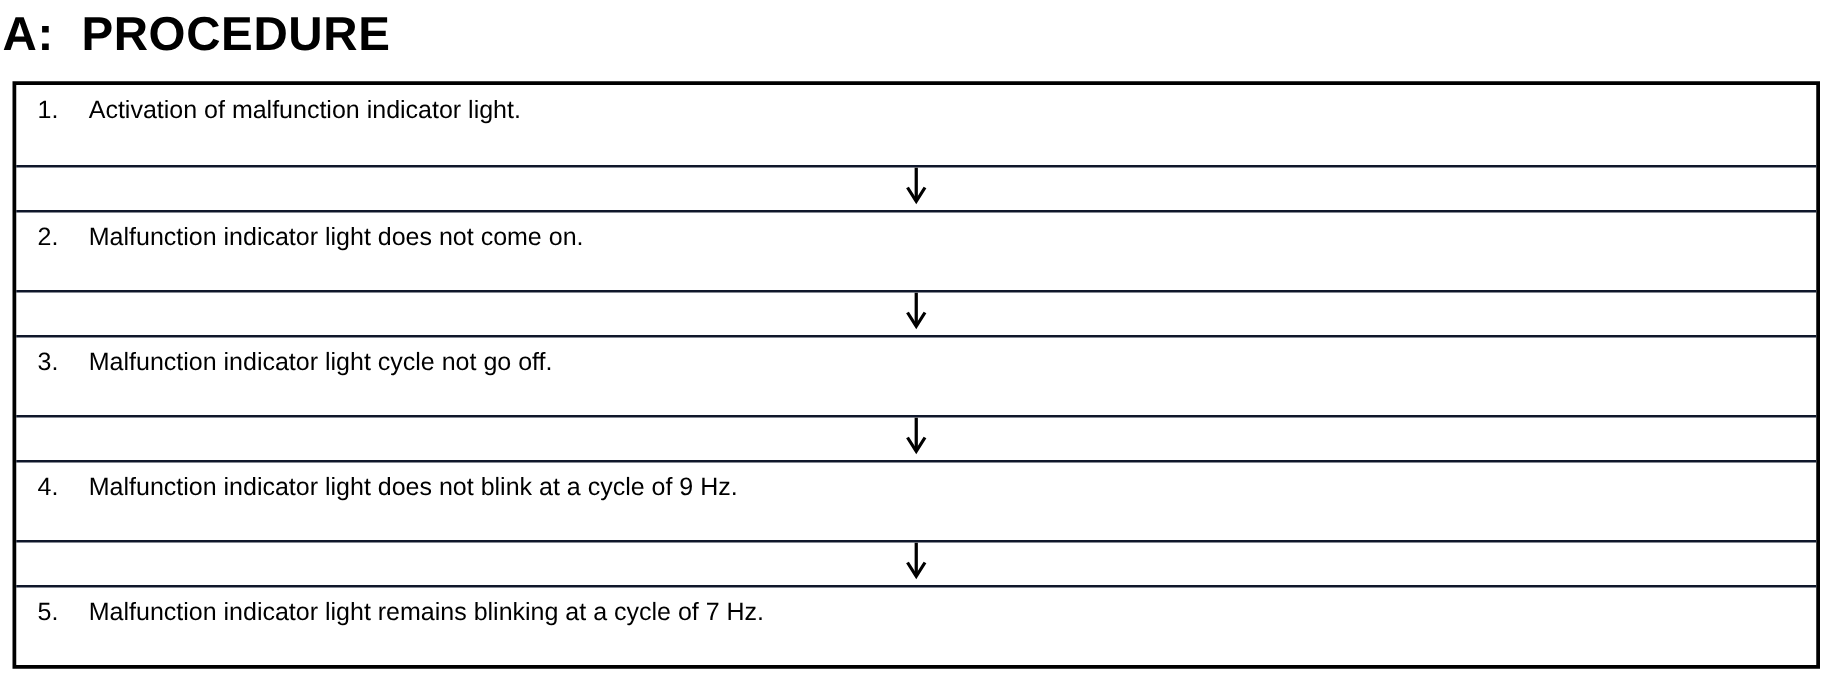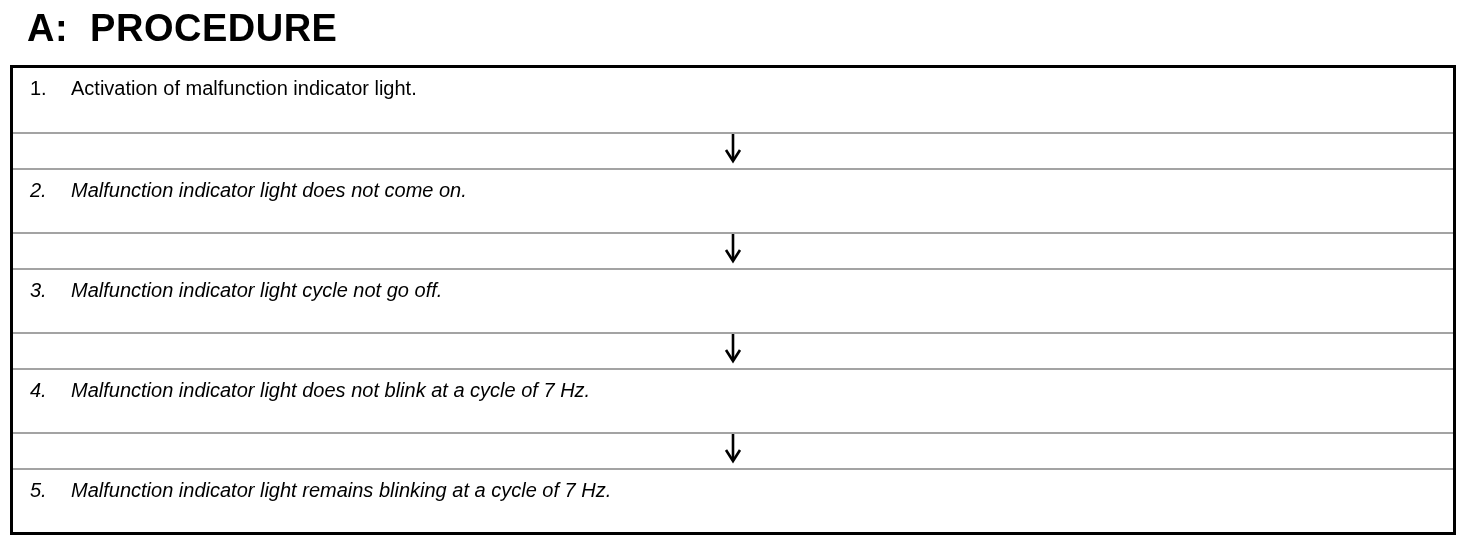--- a/index.html
+++ b/index.html
@@ -10,21 +10,21 @@
   body {
     width: 1472px;
     height: 560px;
     position: relative;
     font-family: "Liberation Sans", sans-serif;
     color: #000000;
     overflow: hidden;
   }
   .page-title {
     position: absolute;
-    left: 27px;
+    left: 2px;
     top: 0px;
     font-size: 38px;
     font-weight: bold;
     letter-spacing: 0.5px;
     line-height: 56px;
     white-space: nowrap;
   }
   .page-title .title-prefix {
     margin-right: 22px;
   }
@@ -47,22 +47,21 @@
     overflow: hidden;
   }
   .connector-row {
     height: 36px;
     box-sizing: border-box;
     display: flex;
     justify-content: center;
     align-items: flex-start;
   }
   .rule-top {
-    border-top: 2px solid #a3a3a3;
-    font-style: italic;
+    border-top: 2px solid #0f172a;
   }
   .step-number {
     display: inline-block;
     width: 41px;
   }
   .down-arrow {
     display: block;
   }
   .down-arrow line,
   .down-arrow polyline {
@@ -107,21 +106,21 @@
   </div>
 
   <div class="connector-row rule-top">
     <svg class="down-arrow" width="20" height="30" viewBox="0 0 20 30">
       <line x1="10" y1="0" x2="10" y2="26"></line>
       <polyline points="3,16 10,27 17,16"></polyline>
     </svg>
   </div>
 
   <div class="step-row rule-top">
-    <span class="step-number">4.</span><span class="step-text">Malfunction indicator light does not blink at a cycle of 7 Hz.</span>
+    <span class="step-number">4.</span><span class="step-text">Malfunction indicator light does not blink at a cycle of 9 Hz.</span>
   </div>
 
   <div class="connector-row rule-top">
     <svg class="down-arrow" width="20" height="30" viewBox="0 0 20 30">
       <line x1="10" y1="0" x2="10" y2="26"></line>
       <polyline points="3,16 10,27 17,16"></polyline>
     </svg>
   </div>
 
   <div class="step-row rule-top">

